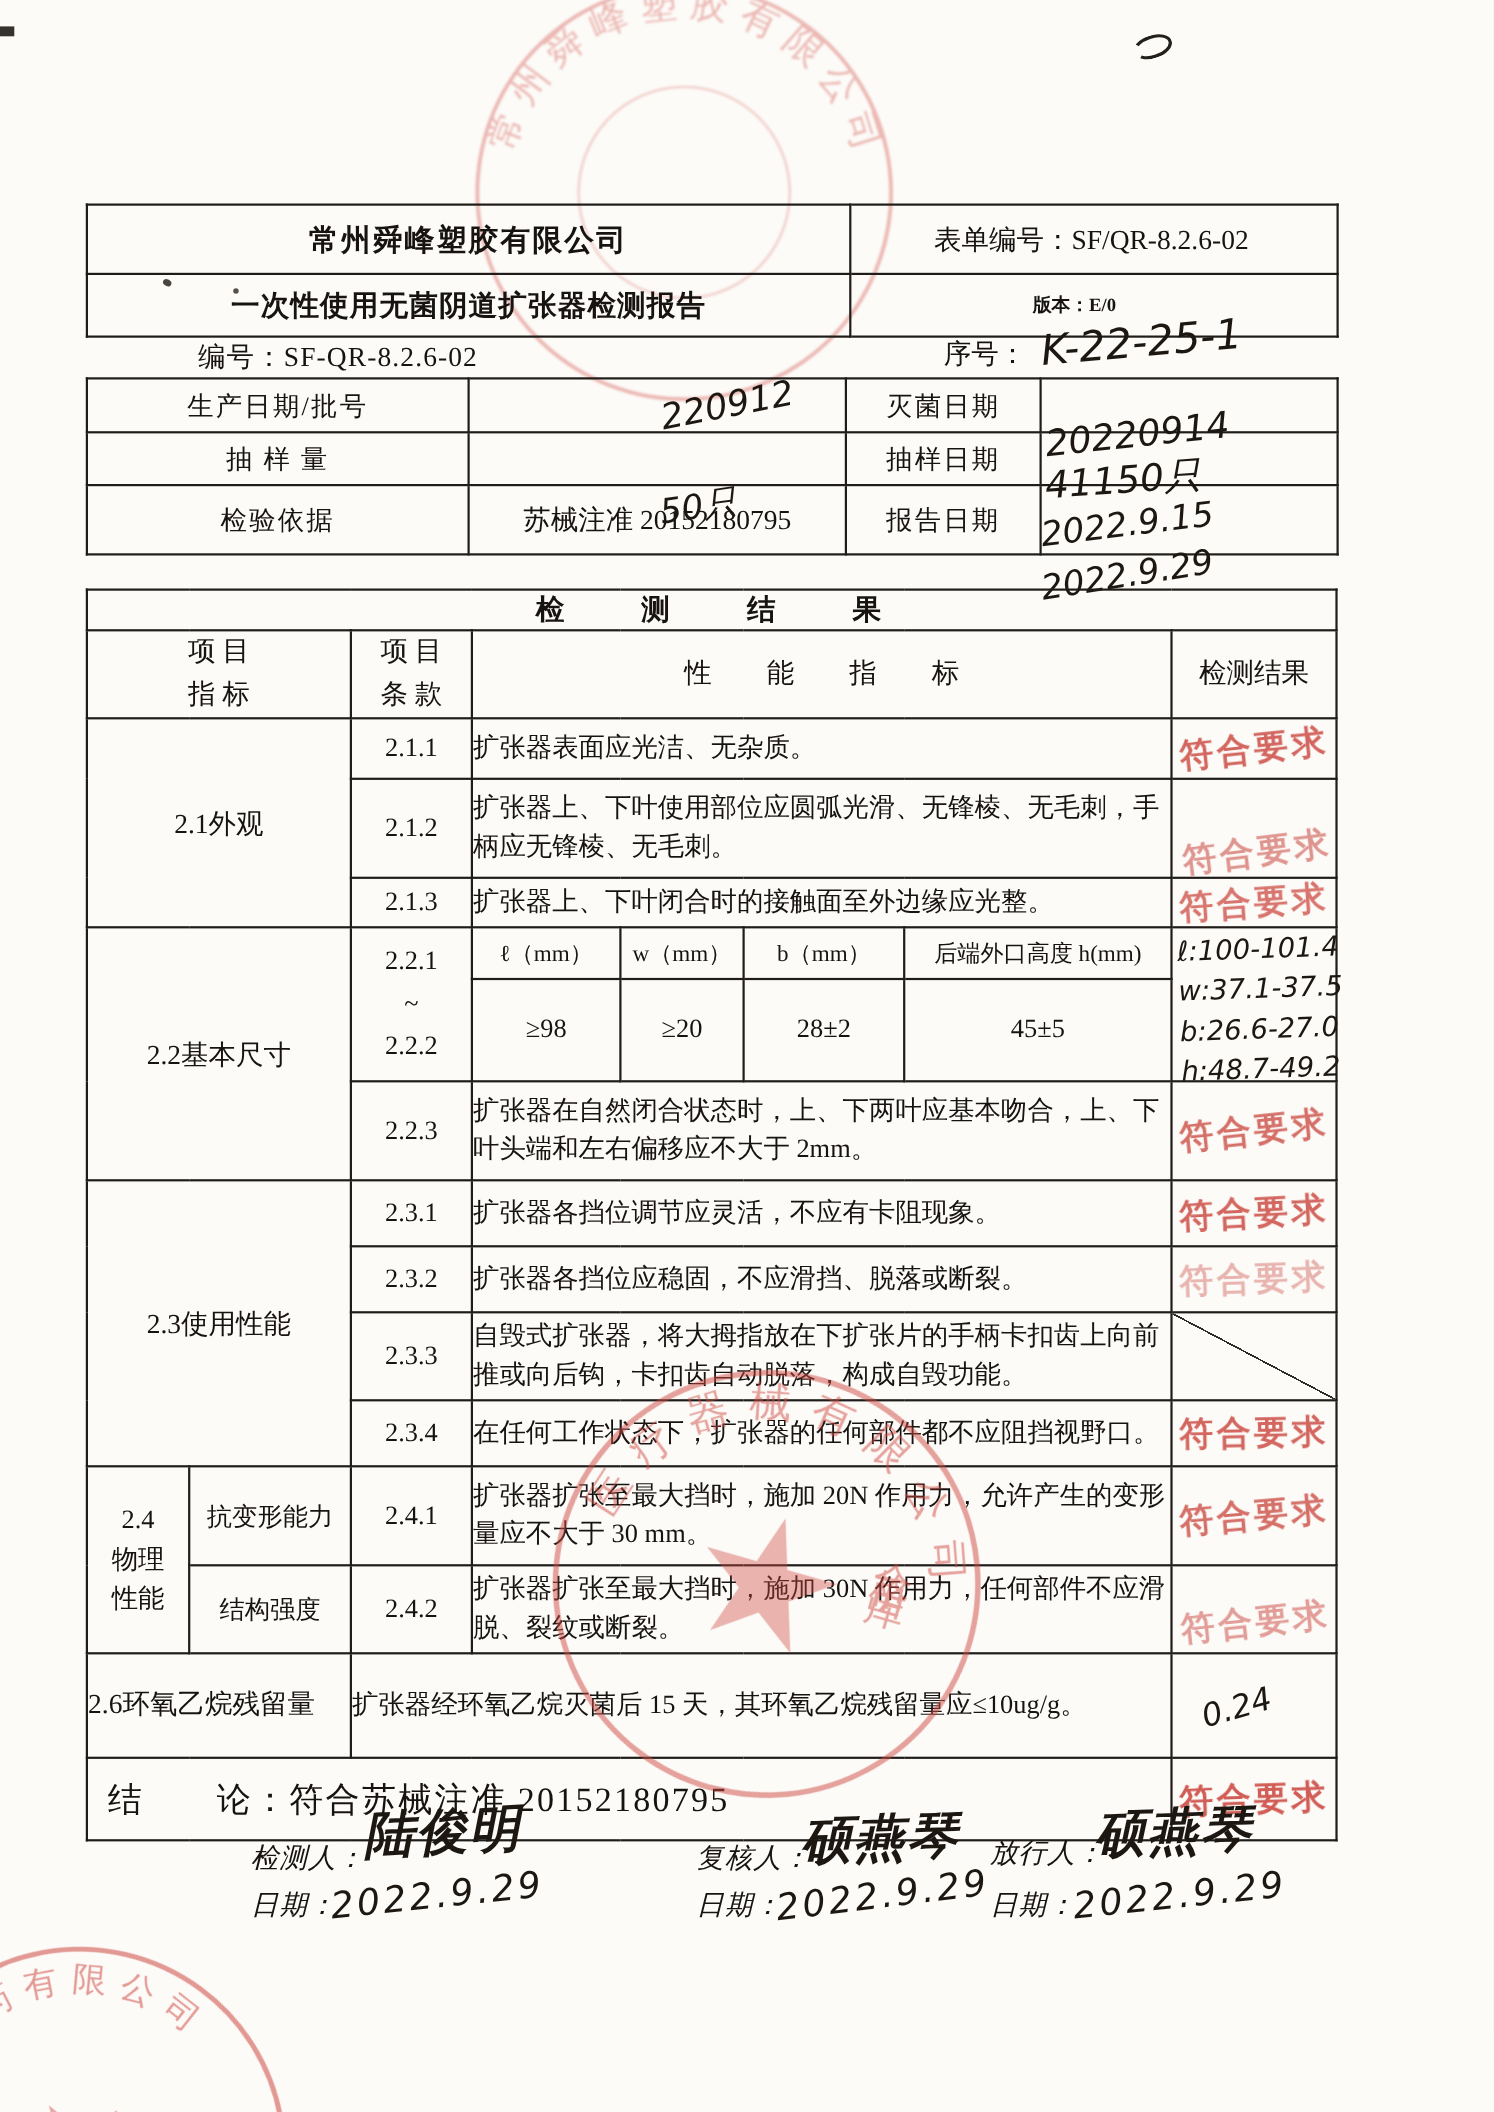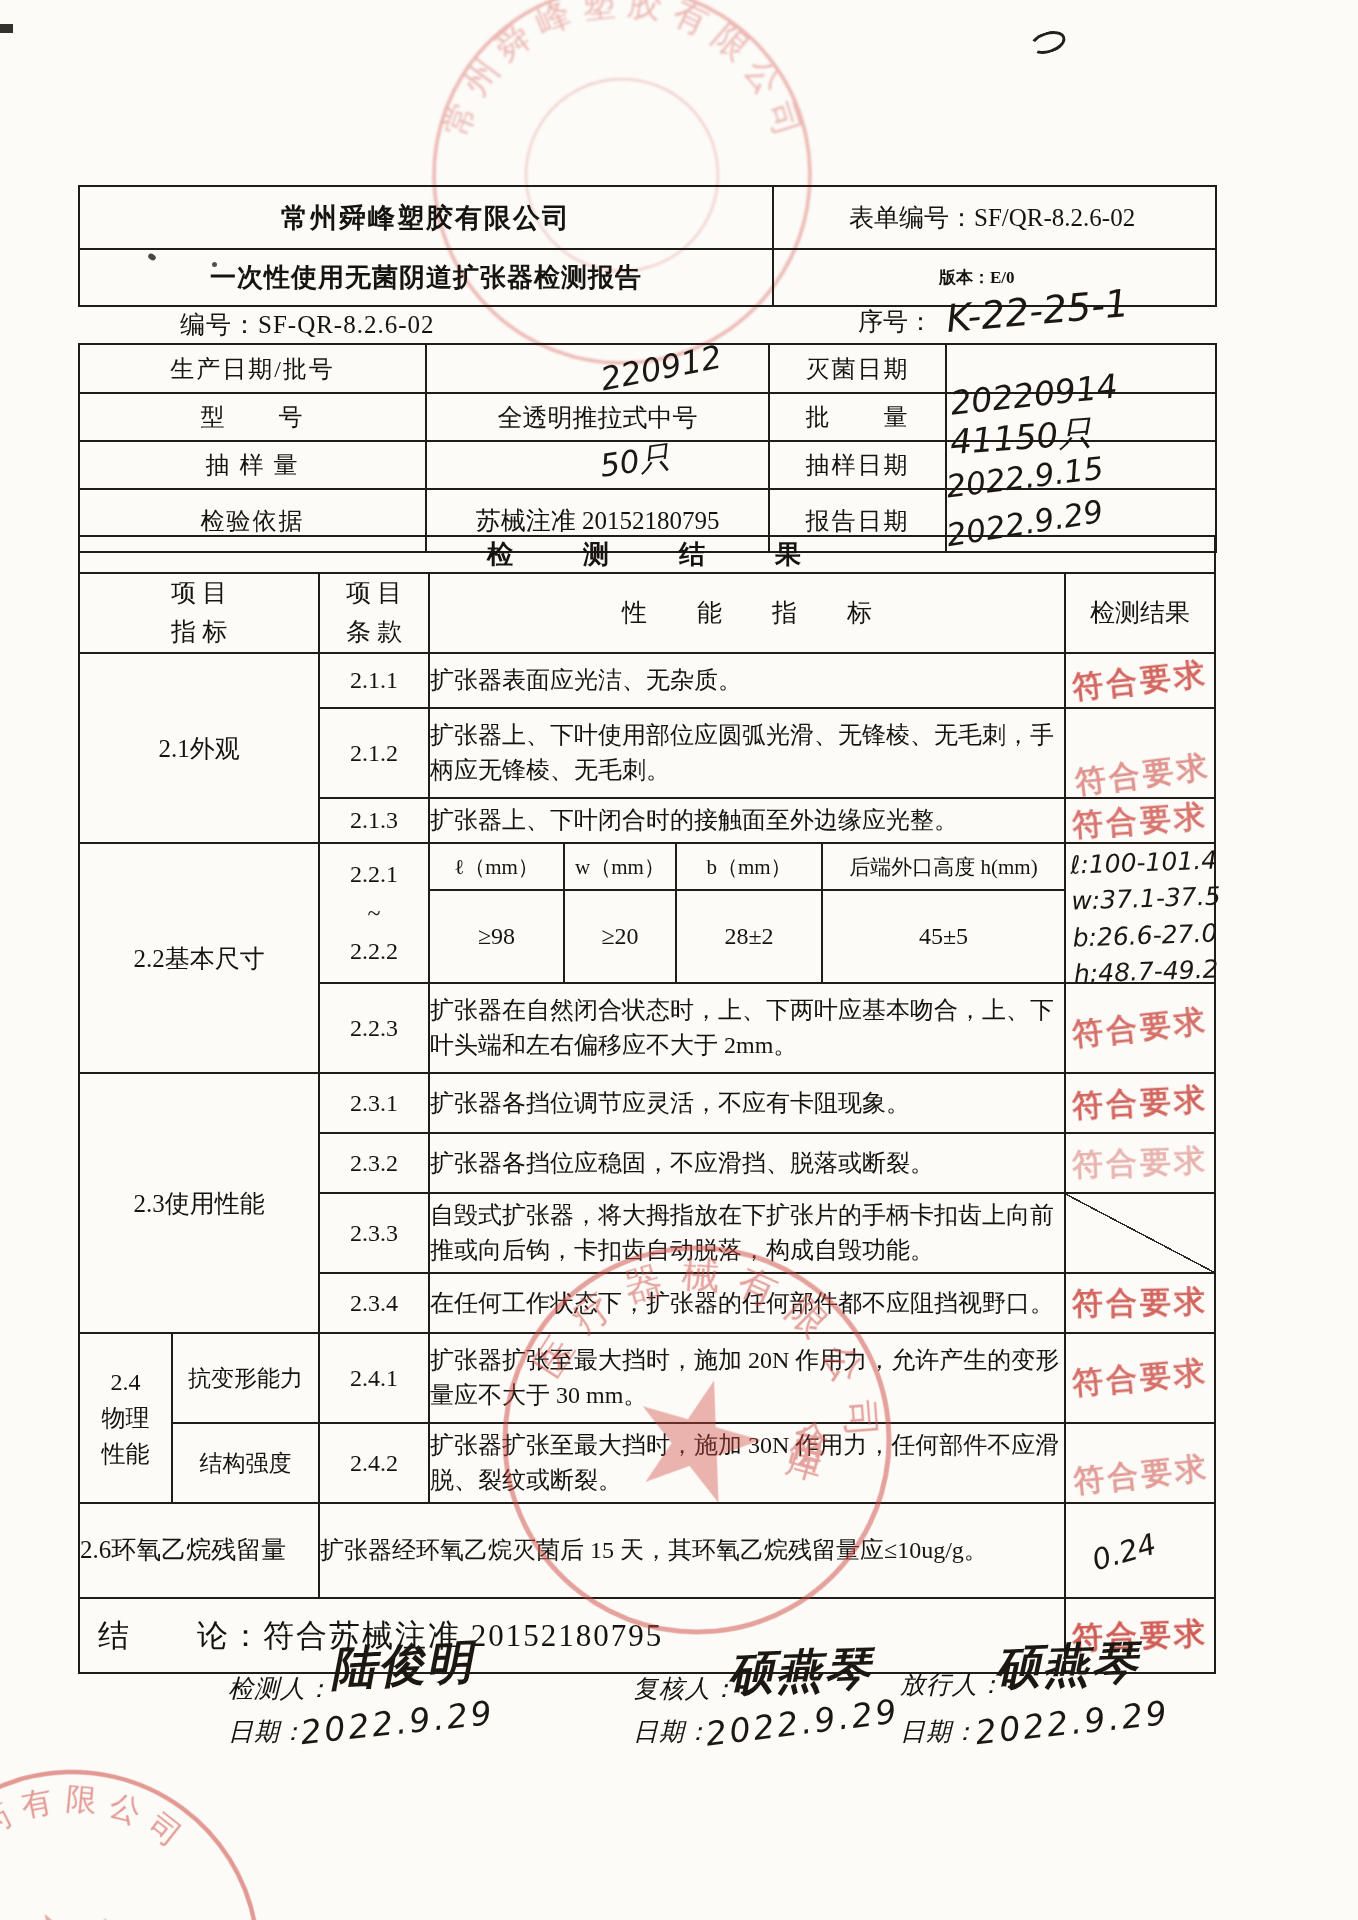--- a/index.html
+++ b/index.html
@@ -90,26 +90,20 @@
         <col style="width:270px">
       </colgroup>
     <tbody>
         <tr style="height:49px;">
       <td class="lbl">生产日期/批号</td>
       <td></td>
       <td class="lbl">灭菌日期</td>
       <td></td>
     </tr>
     <tr style="height:48px;">
-      <td class="lbl">型　　号</td>
-      <td class="val">全透明推拉式中号</td>
-      <td class="lbl">批　　量</td>
-      <td></td>
-    </tr>
-    <tr style="height:48px;">
       <td class="lbl">抽 样 量</td>
       <td></td>
       <td class="lbl">抽样日期</td>
       <td></td>
     </tr>
     <tr style="height:63px;">
       <td class="lbl">检验依据</td>
       <td class="val">苏械注准 20152180795</td>
       <td class="lbl">报告日期</td>
       <td></td>

